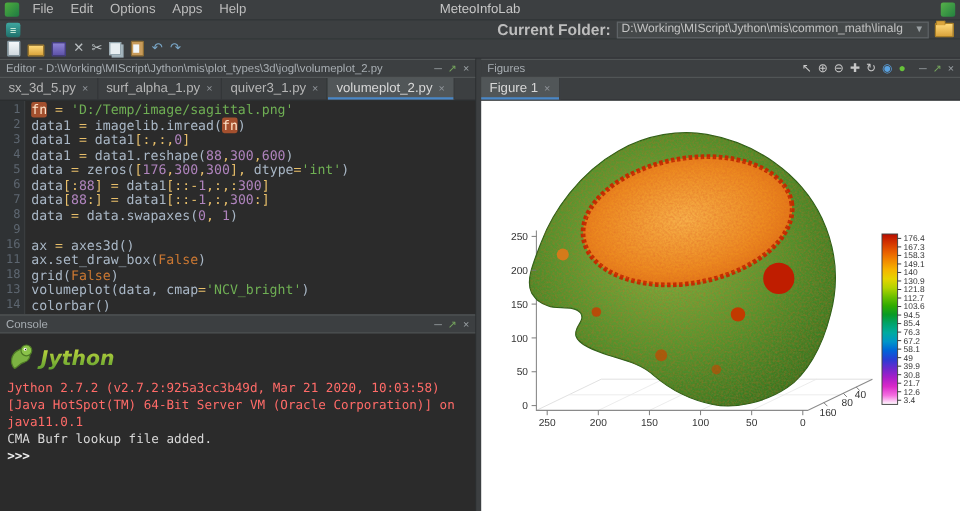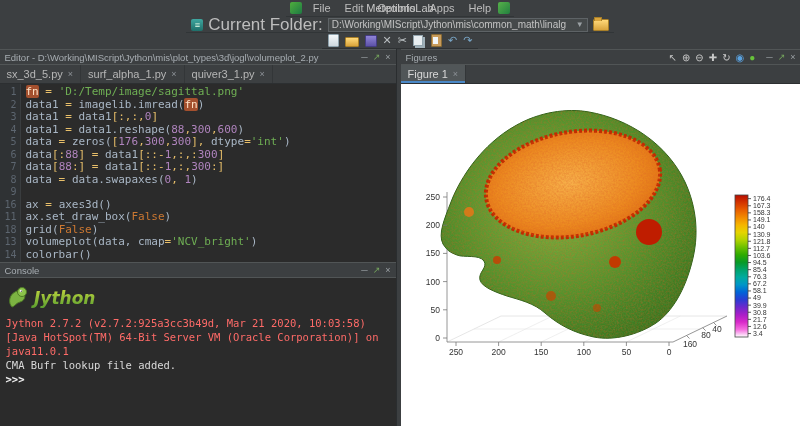--- a/index.html
+++ b/index.html
@@ -1,35 +1,35 @@
 <!DOCTYPE html>
 <html><head>
 <meta charset="utf-8">
 <style>
   html,body{margin:0;padding:0;}
   body{width:800px;height:426px;overflow:hidden;background:#3c3f41;
        font-family:"Liberation Sans",sans-serif;color:#bbb;-webkit-font-smoothing:antialiased;}
-  .app{width:800px;height:426px;display:flex;flex-direction:column;align-items:center;}
+  .app{width:800px;height:426px;display:flex;flex-direction:column;}
 
   
   .menubar{height:17px;background:#3c3f41;border-bottom:1px solid #313537;display:flex;align-items:center;
            padding:0 4px;position:relative;box-sizing:border-box;flex:none;}
   .app-logo{width:12px;height:12px;border-radius:2px;margin-right:4px;flex:none;
             background:linear-gradient(135deg,#4fae3d,#1e7a43);}
   .menu-items{display:flex;align-items:center;z-index:2;}
   .menu-item{padding:0 7px;font-size:11px;color:#bdbdbd;cursor:default;}
   .app-title{position:absolute;left:0;right:0;text-align:center;font-size:11px;color:#c7c7c7;}
   .mb-right{margin-left:auto;z-index:2;width:12px;height:12px;border-radius:2px;
             background:linear-gradient(135deg,#57b14a,#23803f);}
 
   .folderbar{height:16px;background:#3c3f41;border-bottom:1px solid #313537;display:flex;align-items:center;
              padding:0 5px;gap:5px;box-sizing:border-box;flex:none;}
   .fb-left-icon{width:12px;height:12px;border-radius:2px;background:linear-gradient(#3fa7a0,#1f6f6a);
                 color:#eaffea;font-size:9px;line-height:12px;text-align:center;}
-  .folder-label{margin-left:auto;font-size:17px;color:#bdbdbd;}
+  .folder-label{margin-left:auto;font-size:13px;color:#bdbdbd;font-weight:bold;}
   .folder-combo{width:260px;height:14px;background:#45494a;border:1px solid #5e6366;color:#c3c3c3;
                 font-size:10px;display:flex;align-items:center;padding:0 3px;box-sizing:border-box;}
   .folder-combo .pathtxt{flex:1;white-space:nowrap;overflow:hidden;}
   .combo-arrow{color:#9aa0a3;font-size:8px;margin-left:3px;}
   .fb-folder-icon{width:14px;height:10px;background:linear-gradient(#ffd97a,#d9a43c);border:1px solid #a87f28;
                   border-radius:1px;position:relative;}
   .fb-folder-icon::before{content:"";position:absolute;top:-3px;left:0;width:6px;height:3px;
                   background:#d9a43c;border:1px solid #a87f28;border-bottom:none;border-radius:1px 1px 0 0;}
 
   .toolbar{height:16px;background:#3c3f41;border-bottom:1px solid #2e3133;display:flex;align-items:center;
@@ -145,20 +145,24 @@
             <div class="tab">
               <span>sx_3d_5.py</span>
               <span class="close"></span>
             </div>
             <div class="tab">
               <span>surf_alpha_1.py</span>
               <span class="close"></span>
             </div>
             <div class="tab">
               <span>quiver3_1.py</span>
+              <span class="close"></span>
+            </div>
+            <div class="tab active">
+              <span>volumeplot_2.py</span>
               <span class="close"></span>
             </div>
           </div>
         <div class="code">
           <div class="gutter">
               <div>1</div>
               <div>2</div>
               <div>3</div>
               <div>4</div>
               <div>5</div>

